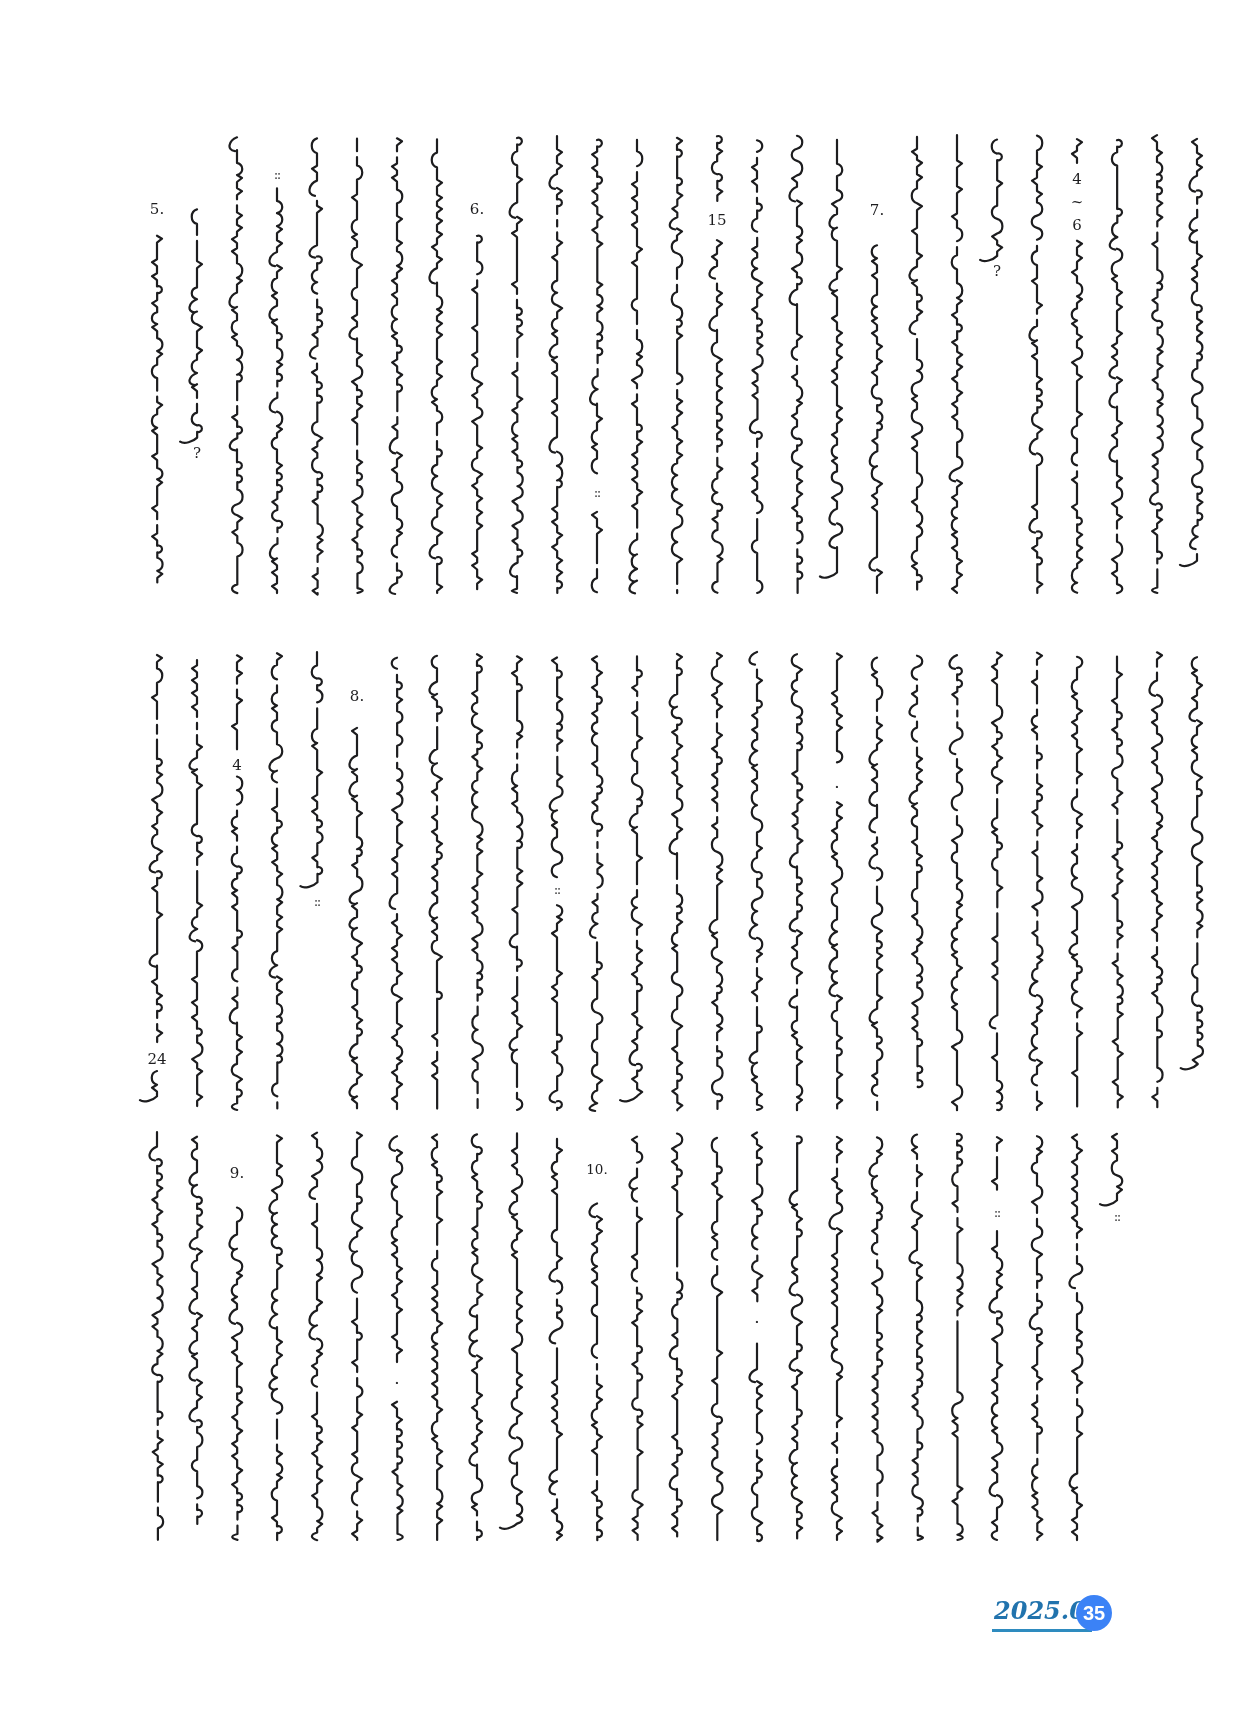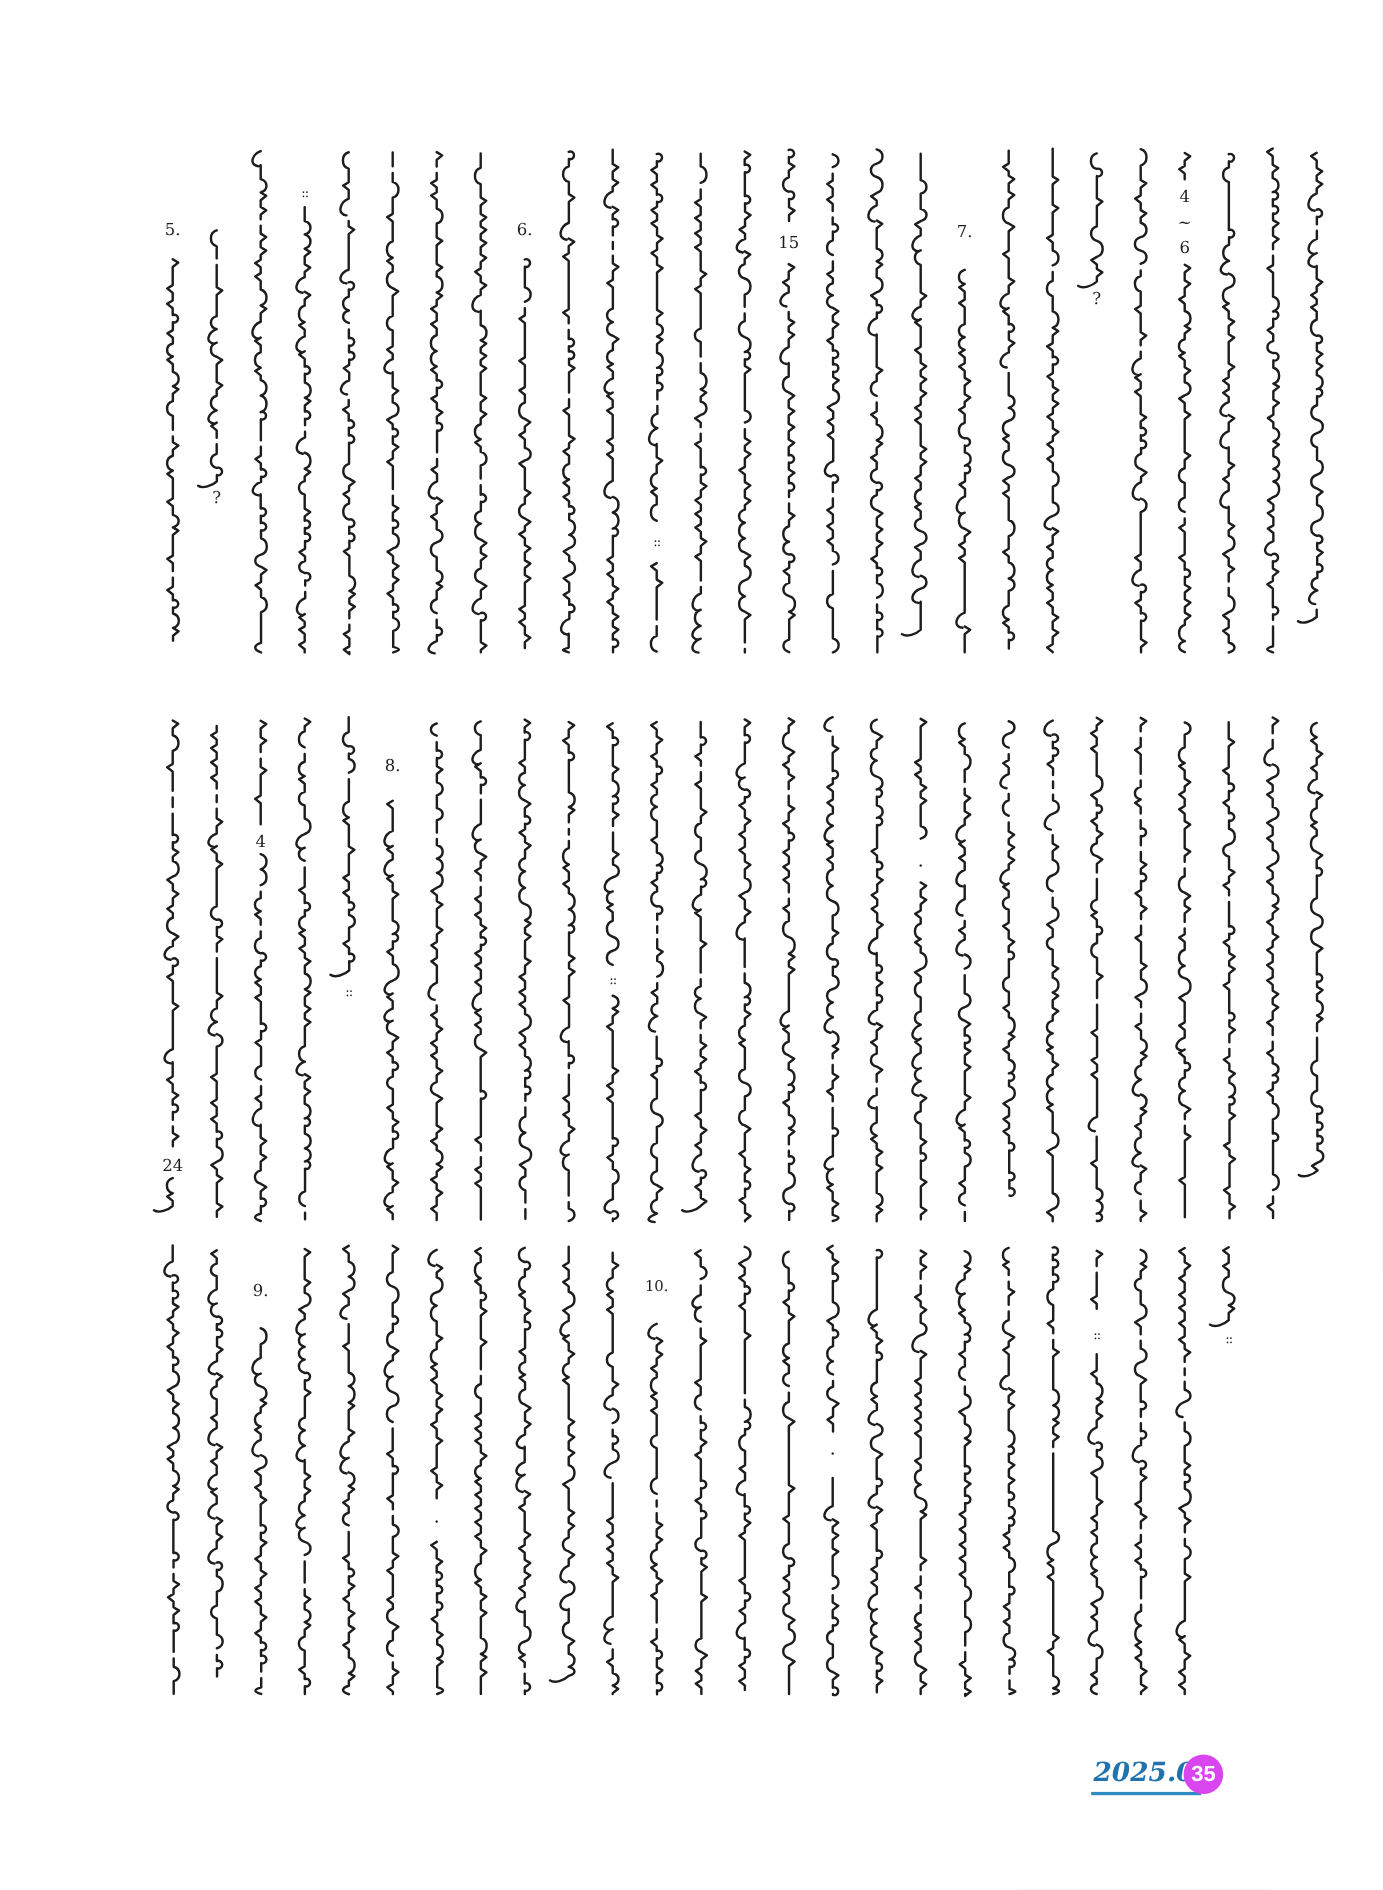--- a/index.html
+++ b/index.html
@@ -35,21 +35,21 @@
     position:absolute;
     left:2px;top:36px;
     width:100px;height:3px;
     background:#2e8bbf;
   }
   #page-badge{
     position:absolute;
     left:86px;top:2px;
     width:36px;height:36px;
     border-radius:50%;
-    background:#d946ef;
+    background:#3b82f6;
     display:flex;
     align-items:center;
     justify-content:center;
     z-index:2;
   }
   #page-badge span{
     color:#ffffff;
     font-family:"Liberation Sans", sans-serif;
     font-weight:bold;
     font-size:20px;

